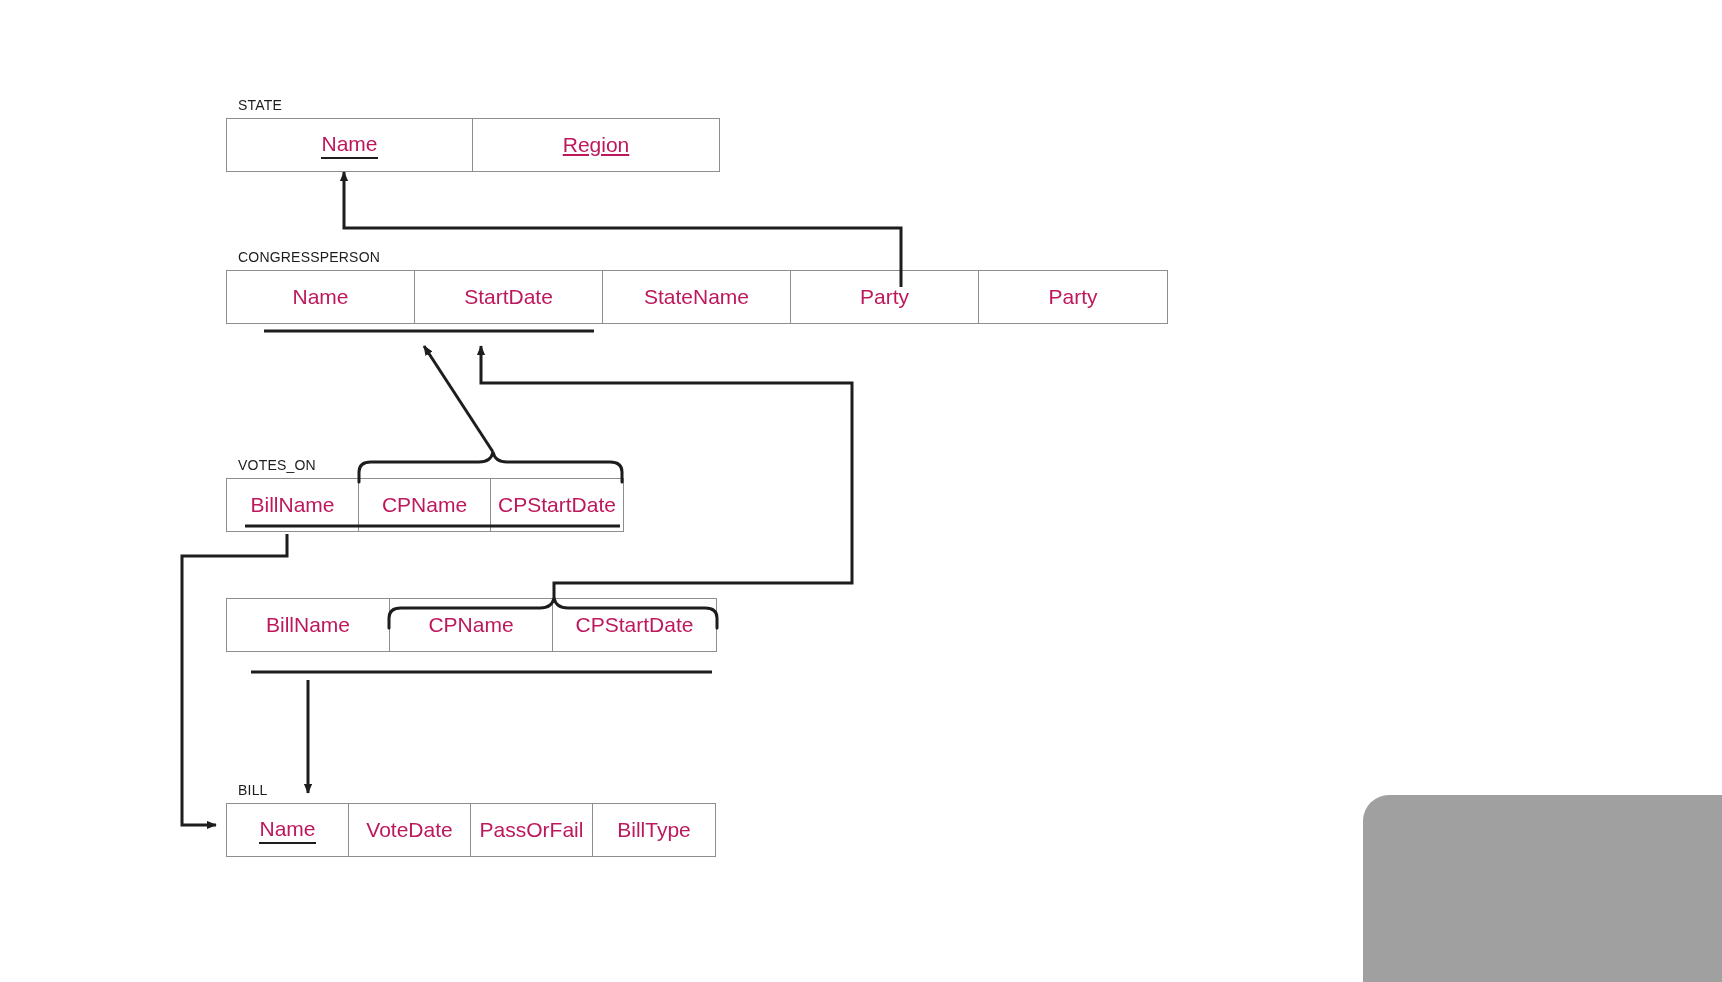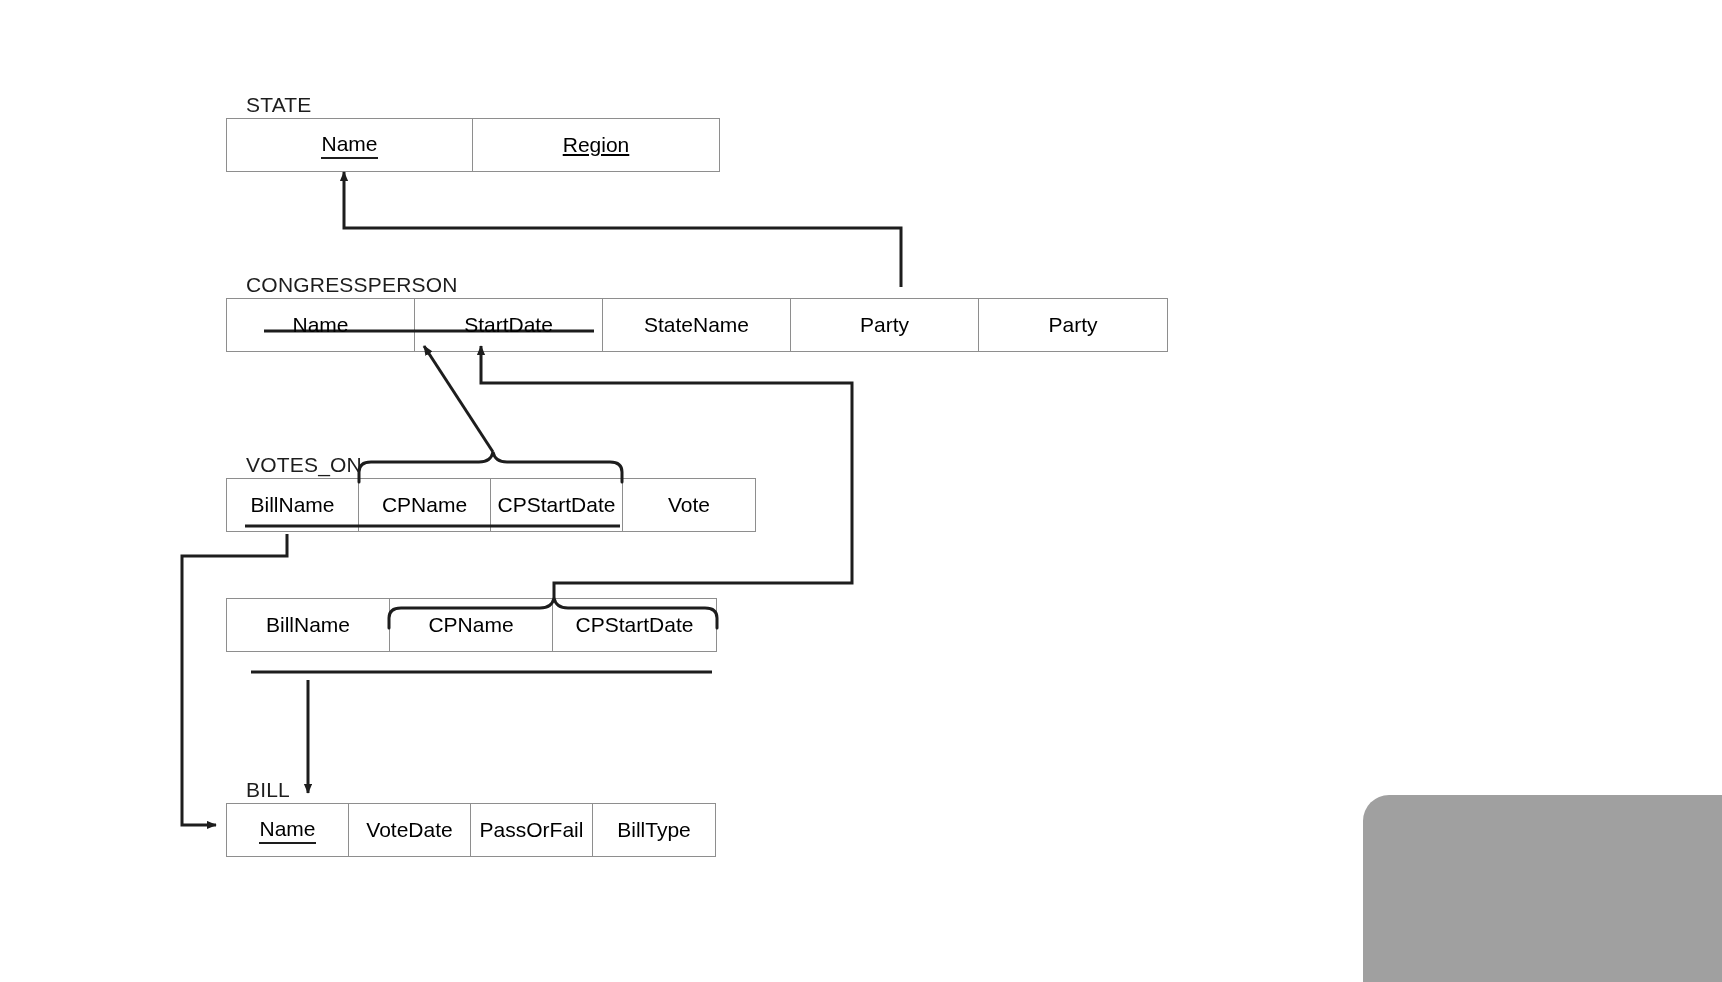--- a/index.html
+++ b/index.html
@@ -21,44 +21,44 @@
     top: 0;
     width: 1722px;
     height: 982px;
   }
 
   
   .relation {
     position: absolute;
   }
   .relation-title {
-    font-size: 21px;
+    font-size: 14px;
     color: #1d1d1d;
     letter-spacing: 0.2px;
     line-height: 26px;
-    margin-left: 20px;
+    margin-left: 12px;
     white-space: nowrap;
     user-select: none;
   }
   .relation-row {
     display: flex;
     border: 1px solid #8e8e8e;
     background: #ffffff;
     box-sizing: border-box;
   }
   .attr {
     position: relative;
     box-sizing: border-box;
     border-right: 1px solid #8e8e8e;
     height: 52px;
     display: flex;
     align-items: center;
     justify-content: center;
     font-size: 21px;
-    color: #000000;
+    color: #be185d;
     white-space: nowrap;
     background: transparent;
   }
   .attr:last-child { border-right: none; }
   .attr-label { position: relative; z-index: 2; }
 
   
   .attr.pk .attr-label {
     border-bottom: 2px solid #1d1d1d;
     padding-bottom: 1px;
@@ -90,21 +90,21 @@
     <div class="relation-row">
       <div class="attr pk" style="width:246px;">
         <span class="attr-label">Name</span>
       </div>
       <div class="attr" style="width:246px;text-decoration:underline;">
         <span class="attr-label">Region</span>
       </div>
     </div>
   </div>
 
-  <div class="relation" style="left:226px; top:272px;">
+  <div class="relation" style="left:226px; top:244px;">
     <div class="relation-title">CONGRESSPERSON</div>
     <div class="relation-row">
       <div class="attr" style="width:188px;">
         <span class="attr-label">Name</span>
       </div>
       <div class="attr" style="width:188px;">
         <span class="attr-label">StartDate</span>
       </div>
       <div class="attr" style="width:188px;">
         <span class="attr-label">StateName</span>
@@ -122,23 +122,20 @@
     <div class="relation-title">VOTES_ON</div>
     <div class="relation-row">
       <div class="attr" style="width:132px;">
         <span class="attr-label">BillName</span>
       </div>
       <div class="attr" style="width:132px;">
         <span class="attr-label">CPName</span>
       </div>
       <div class="attr" style="width:132px;">
         <span class="attr-label">CPStartDate</span>
-      </div>
-      <div class="attr" style="width:132px;">
-        <span class="attr-label">Vote</span>
       </div>
     </div>
   </div>
 
   <div class="relation" style="left:226px; top:598px;">
     <div class="relation-row">
       <div class="attr" style="width:163px;">
         <span class="attr-label">BillName</span>
       </div>
       <div class="attr" style="width:163px;">

